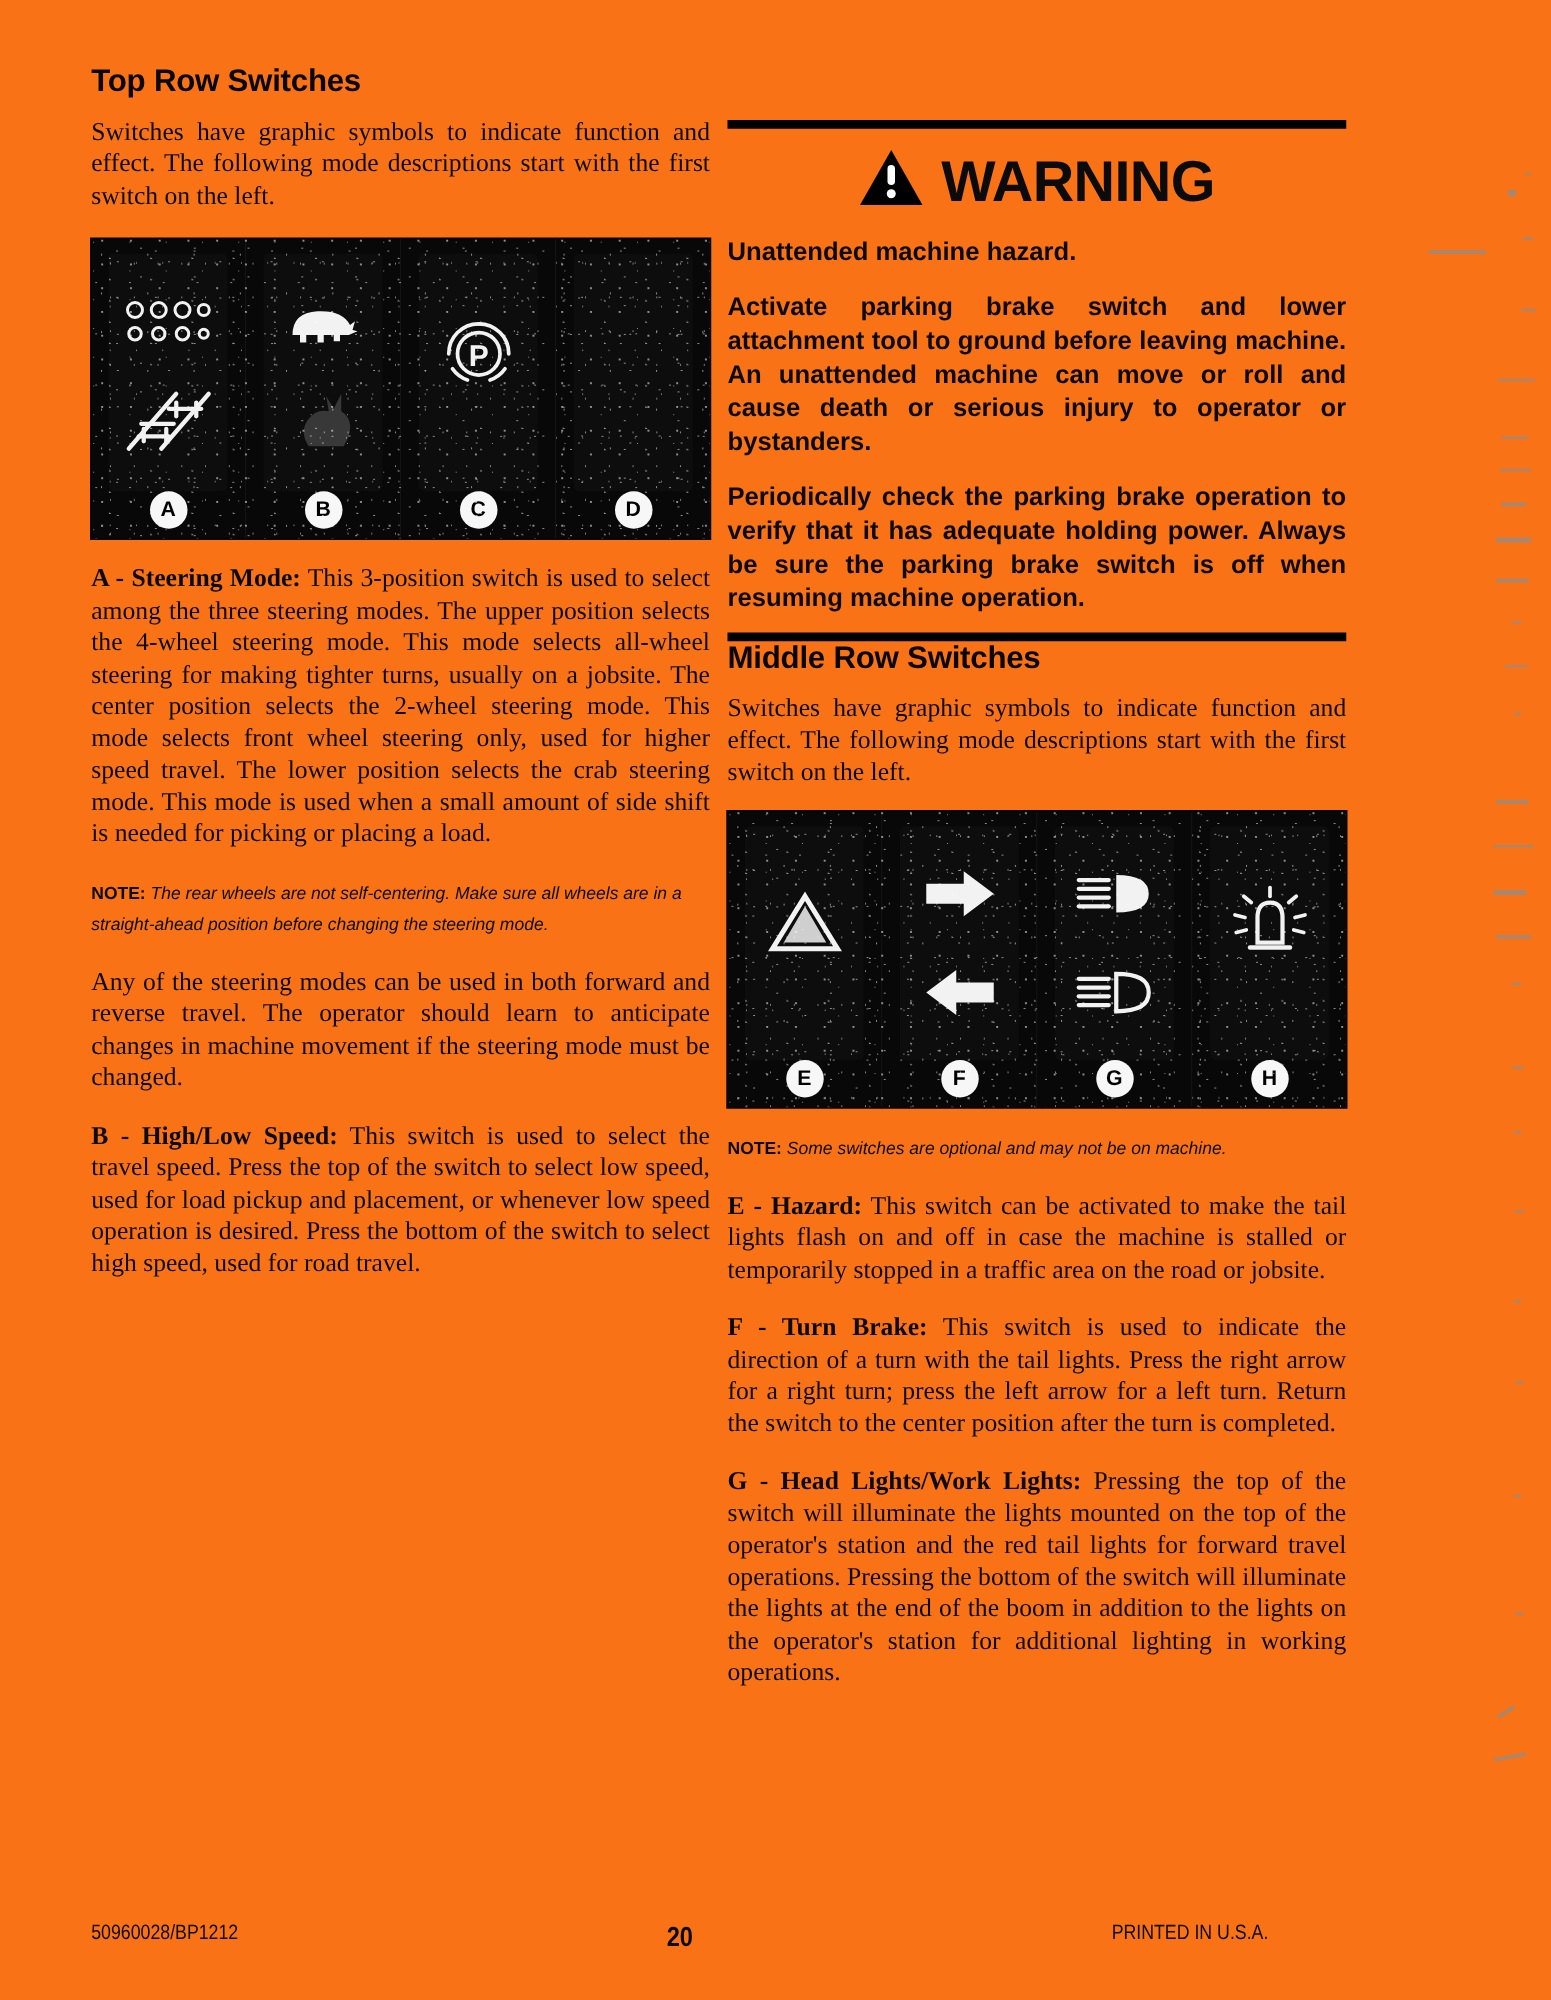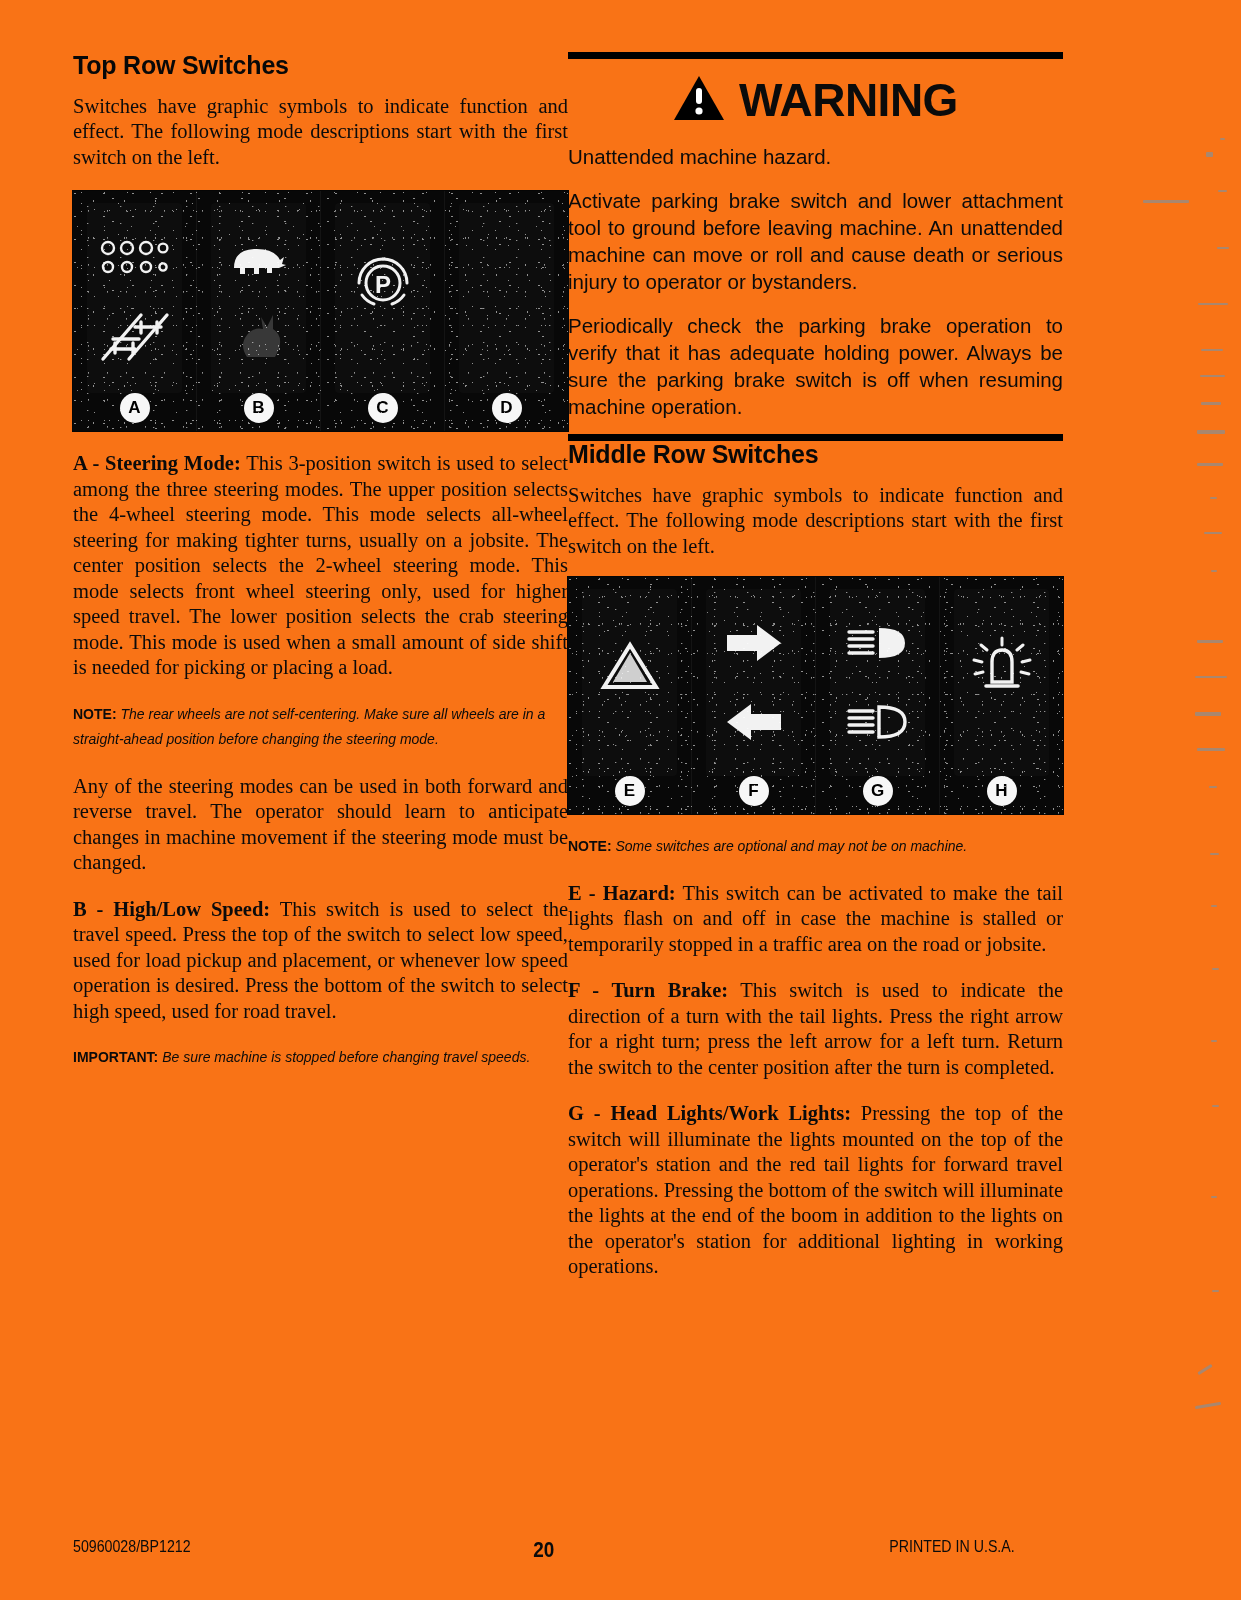--- a/index.html
+++ b/index.html
@@ -21,21 +21,21 @@
     position: absolute;
     inset: 0;
     background: #f97316;
   }
   .col {
     position: absolute;
     top: 52px;
     width: 495px;
   }
   .col-left  { left: 73px; }
-  .col-right { left: 568px; }
+  .col-right { left: 582px; margin-top: 44px; }
 
   
   h2.section-head {
     font-family: "Liberation Sans", sans-serif;
     font-weight: bold;
     font-size: 25px;
     letter-spacing: -0.2px;
     margin: 0 0 14px 0;
     line-height: 1.1;
     color: #080808;
@@ -166,21 +166,21 @@
   .warning-head .tri { display: block; }
   .warning-word {
     font-family: "Liberation Sans", sans-serif;
     font-weight: bold;
     font-size: 46px;
     letter-spacing: -0.5px;
     line-height: 1;
   }
   p.warn-text {
     font-family: "Liberation Sans", sans-serif;
-    font-weight: normal;
+    font-weight: bold;
     font-size: 20.5px;
     line-height: 27px;
     text-align: justify;
     margin: 0 0 17px 0;
   }
   p.warn-text:last-child { margin-bottom: 4px; }
   p.warn-text.nojust { text-align: left; }
 
   
   p.sublabel {
@@ -315,21 +315,20 @@
     </div>
 
     <p class="body"><span class="lead">A - Steering Mode:</span><span> This 3-position switch is used to select among the three steering modes. The upper position selects the 4-wheel steering mode. This mode selects all-wheel steering for making tighter turns, usually on a jobsite. The center position selects the 2-wheel steering mode. This mode selects front wheel steering only, used for higher speed travel. The lower position selects the crab steering mode. This mode is used when a small amount of side shift is needed for picking or placing a load.</span></p>
 
     <p class="note"><span class="kw">NOTE:</span><span> The rear wheels are not self-centering. Make sure all wheels are in a straight-ahead position before changing the steering mode.</span></p>
 
     <p class="body">Any of the steering modes can be used in both forward and reverse travel. The operator should learn to anticipate changes in machine movement if the steering mode must be changed.</p>
 
     <p class="body"><span class="lead">B - High/Low Speed:</span><span> This switch is used to select the travel speed. Press the top of the switch to select low speed, used for load pickup and placement, or whenever low speed operation is desired. Press the bottom of the switch to select high speed, used for road travel.</span></p>
 
-    <p class="note"><span class="kw">IMPORTANT:</span><span> Be sure machine is stopped before changing travel speeds.</span></p>
 
   </div>
 
   <div class="col col-right">
 
     <div class="warning">
       <div class="warning-head">
         <span class="tri">
           <svg width="52" height="46" viewBox="0 0 52 46" aria-hidden="true">
             <path d="M26 1 L51 45 L1 45 Z" fill="#000"></path>

